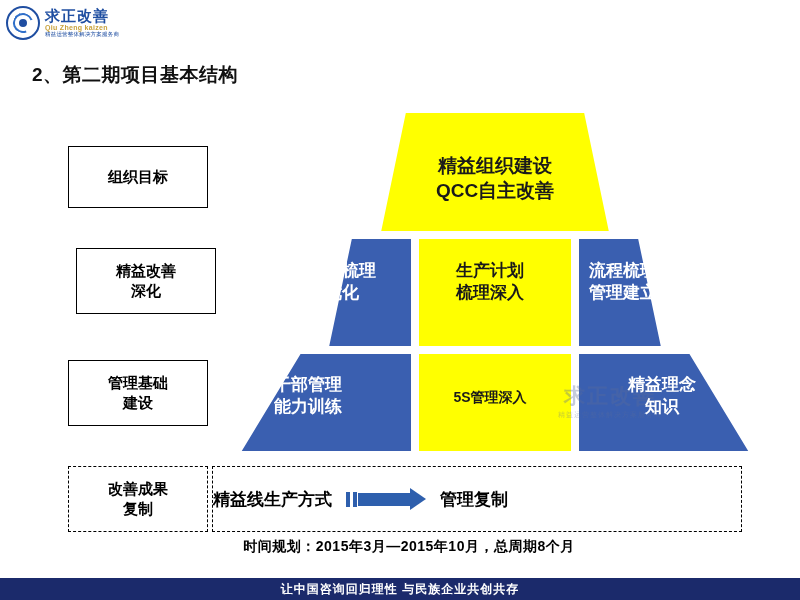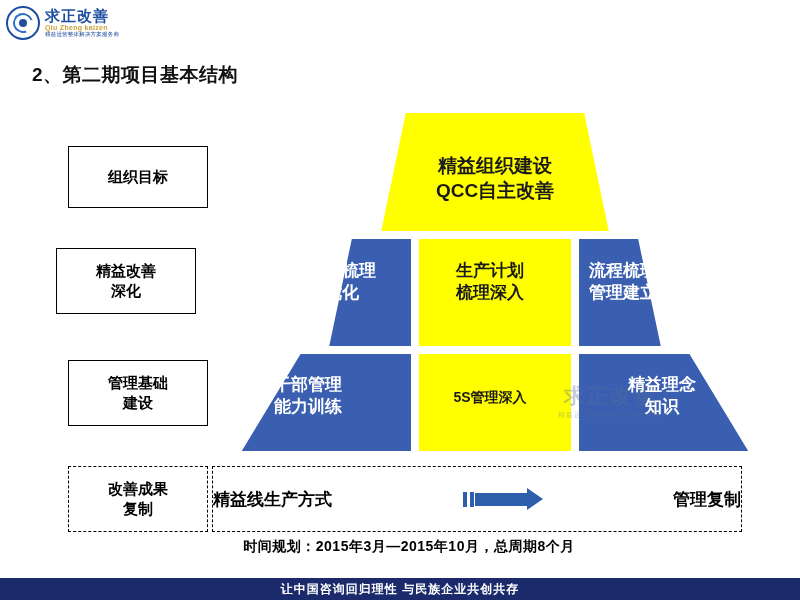--- a/index.html
+++ b/index.html
@@ -107,21 +107,21 @@
     align-items: center;
     justify-content: center;
     text-align: center;
     font-size: 15px;
     font-weight: bold;
     color: #000000;
     line-height: 1.35;
     background: #ffffff;
   }
   .label-1 { left: 68px; top: 146px; width: 140px; height: 62px; }
-  .label-2 { left: 56px; top: 248px; width: 140px; height: 66px; }
+  .label-2 { left: 76px; top: 248px; width: 140px; height: 66px; }
   .label-3 { left: 68px; top: 360px; width: 140px; height: 66px; }
   .label-4 { left: 68px; top: 466px; width: 140px; height: 66px; border-style: dashed; }
 
   
   .pyramid {
     position: absolute;
     left: 210px;
     top: 112px;
     width: 540px;
     height: 340px;
@@ -174,21 +174,21 @@
   .result-box {
     position: absolute;
     left: 212px;
     top: 466px;
     width: 530px;
     height: 66px;
     border: 1px dashed #000000;
     box-sizing: border-box;
     display: flex;
     align-items: center;
-    justify-content: space-between;
+    justify-content: flex-start;
     gap: 14px;
   }
   .result-text {
     font-size: 17px;
     font-weight: bold;
     color: #000000;
   }
   .arrow-wrap {
     display: flex;
     align-items: center;

